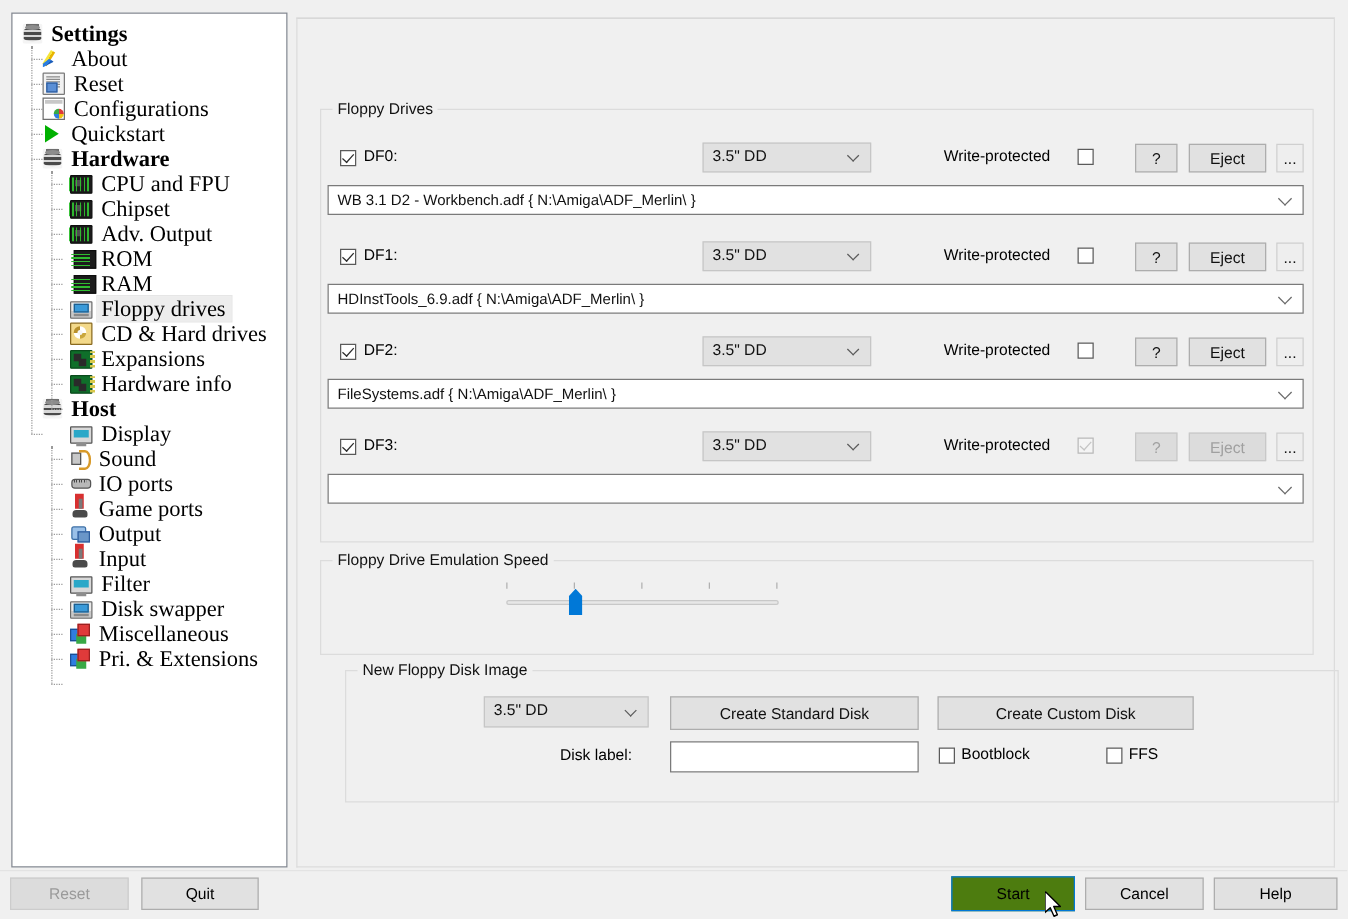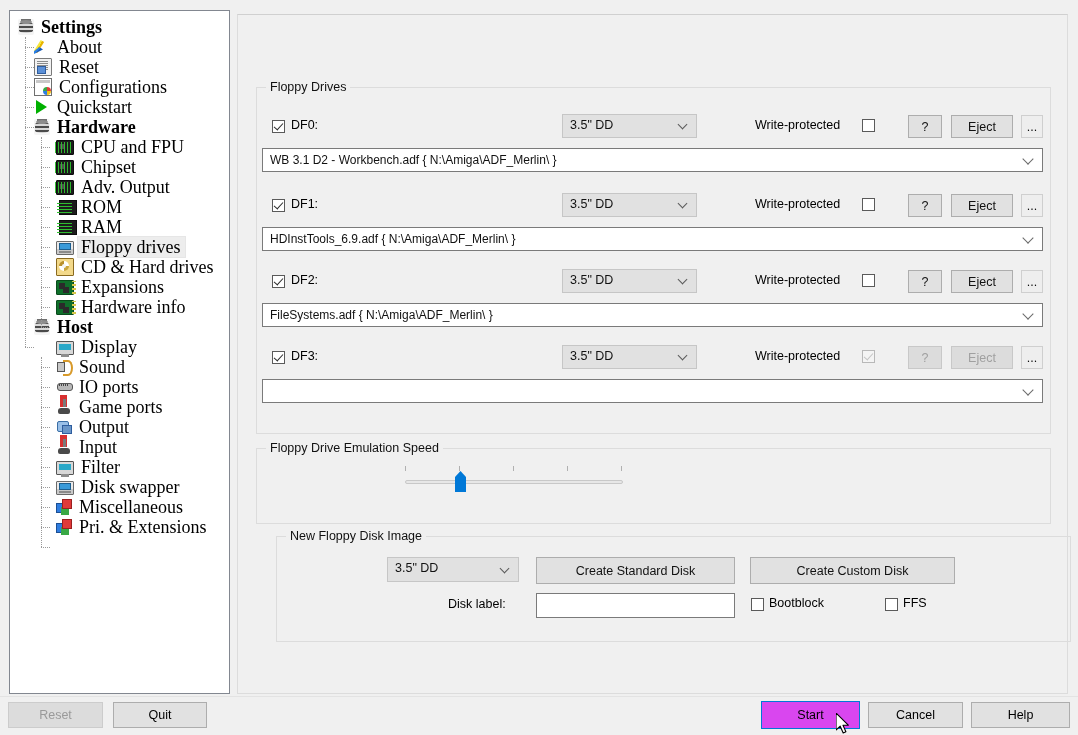--- a/index.html
+++ b/index.html
@@ -438,21 +438,21 @@
     position: absolute;
     box-sizing: border-box;
     height: 26px;
     background: #e1e1e1;
     border: 1px solid #adadad;
     font-size: 12.5px;
     display: flex; align-items: center; justify-content: center;
     cursor: default;
   }
   .bigbtn.dis { color:#9a9a9a; background:#dcdcdc; border-color:#cccccc; }
-  .bigbtn.hot { background:#d946ef; border:1px solid #0078d7; }
+  .bigbtn.hot { background:#4d7c0f; border:1px solid #0078d7; }
 
   
   #cursor {
     position: absolute;
     left: 836px; top: 713px;
     width: 16px; height: 24px;
     pointer-events: none;
   }
 </style>
 </head>

